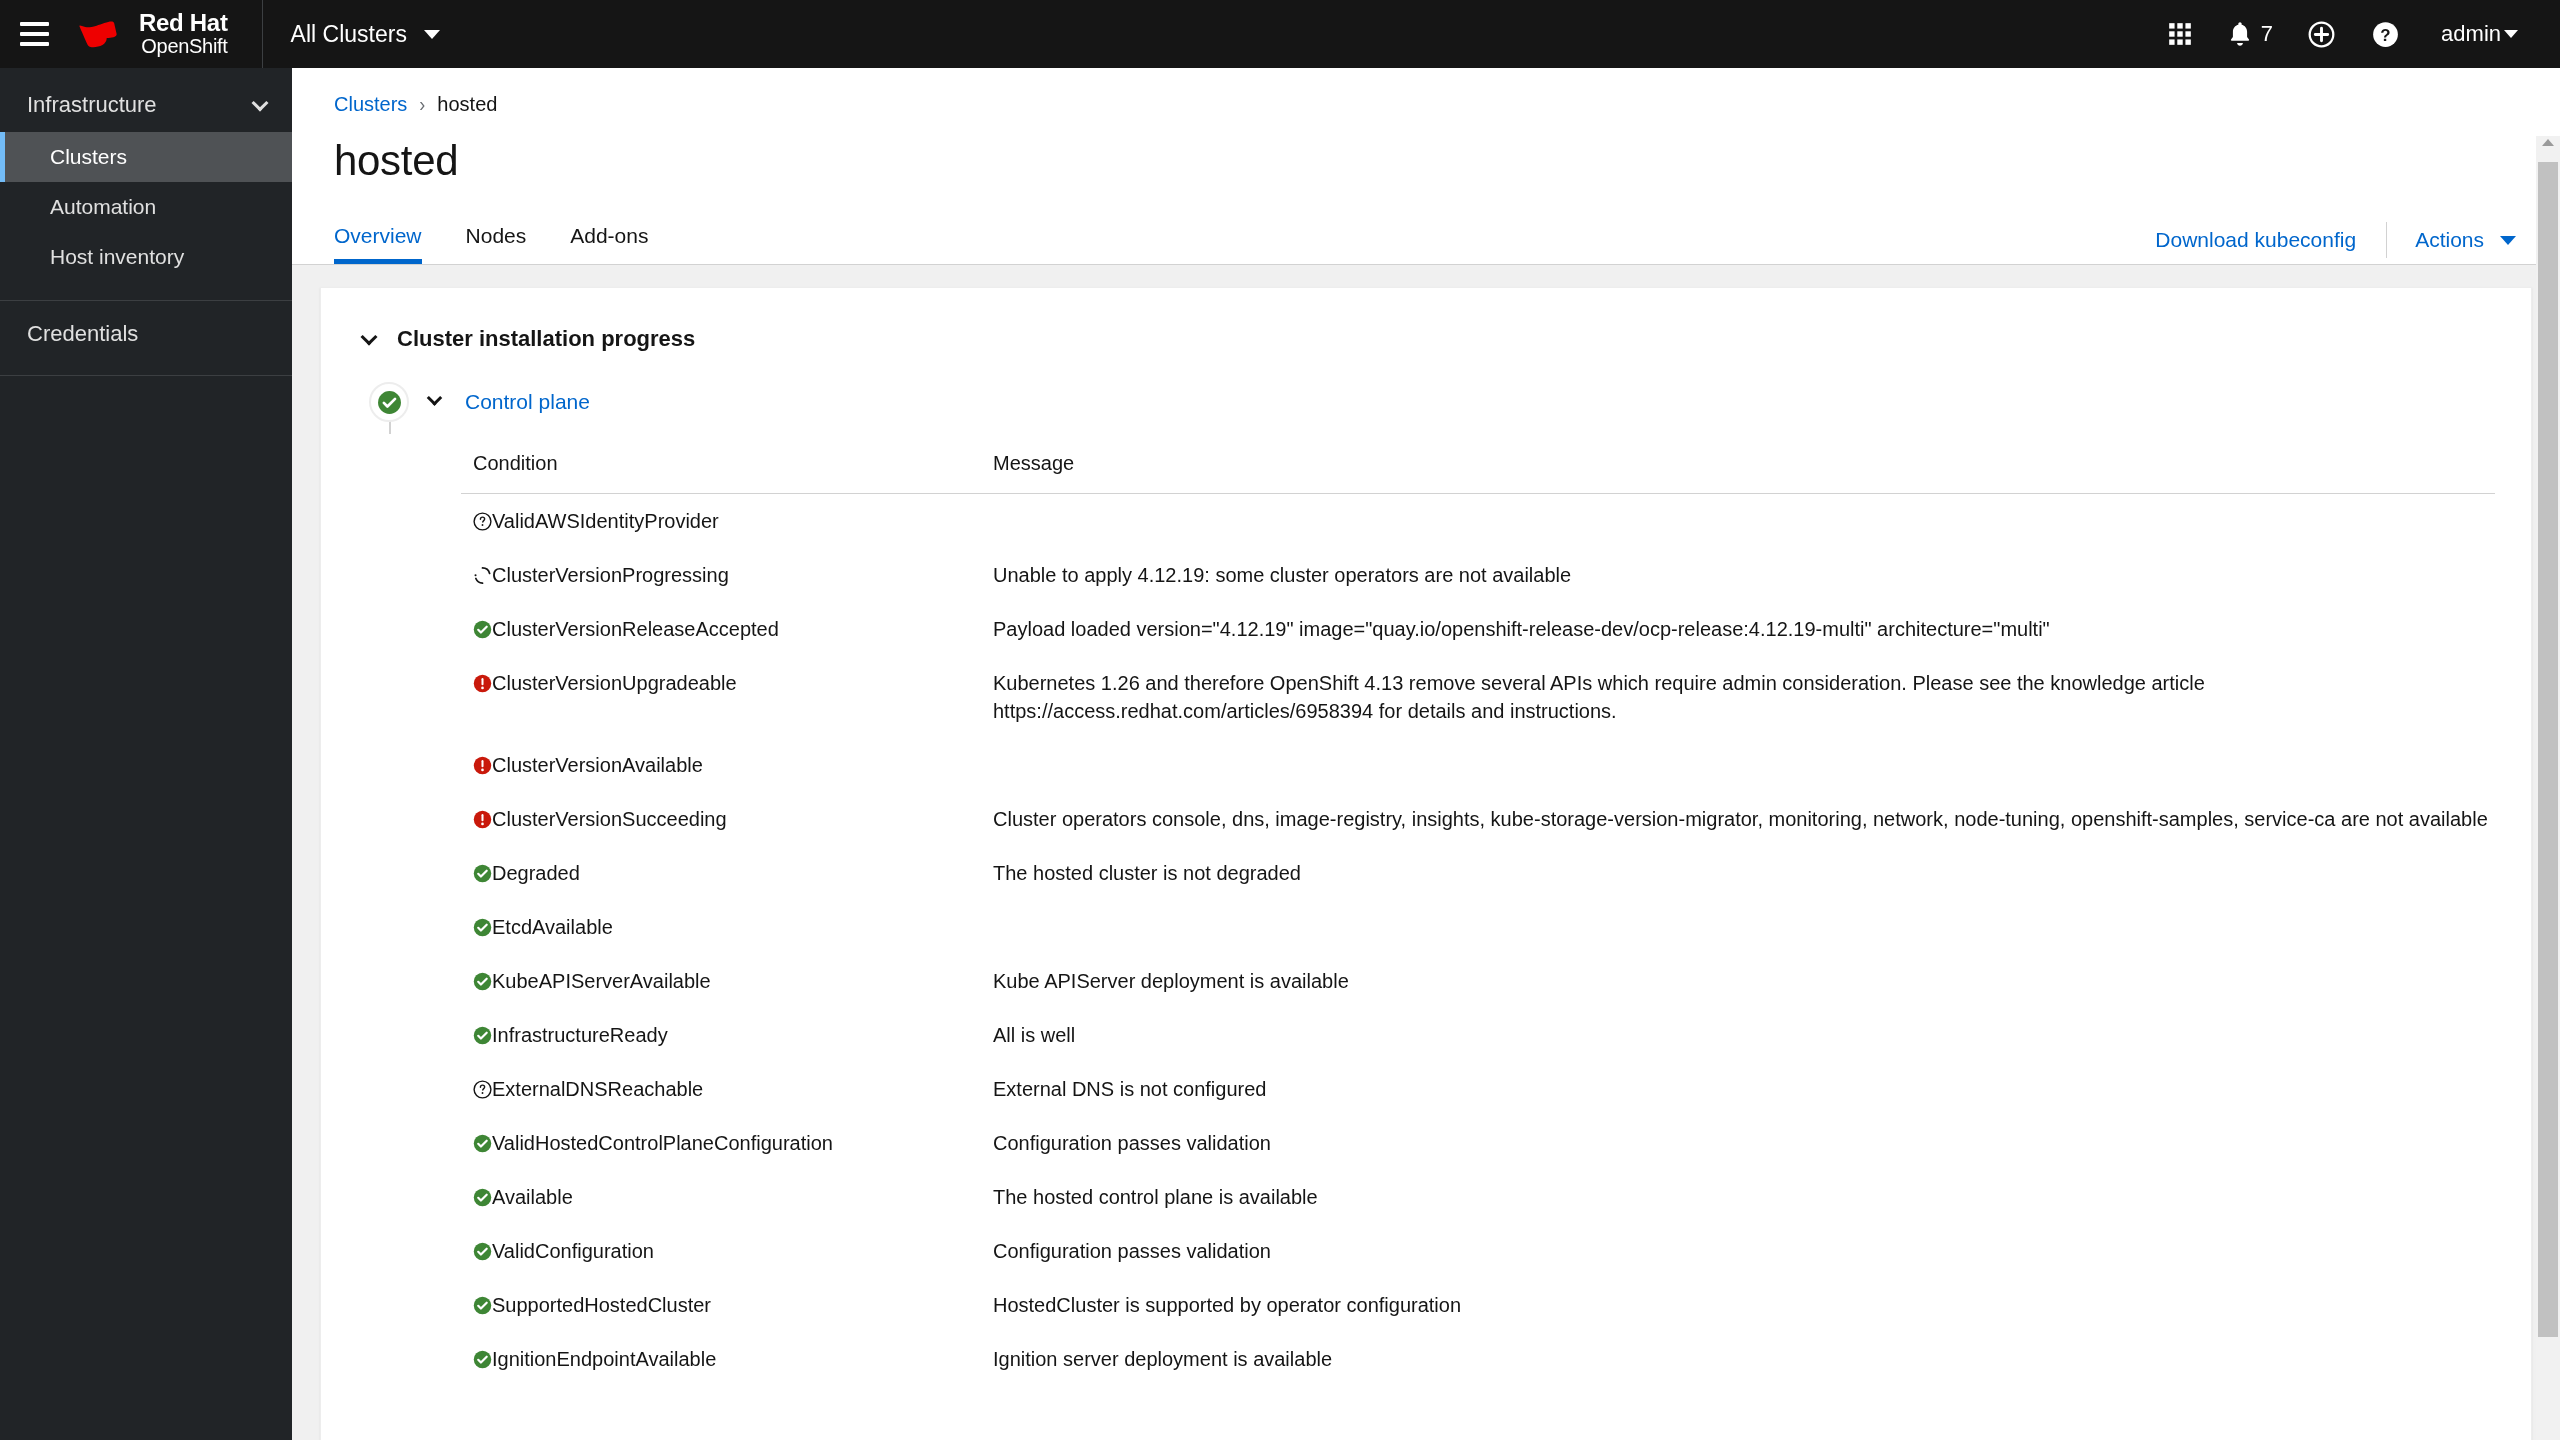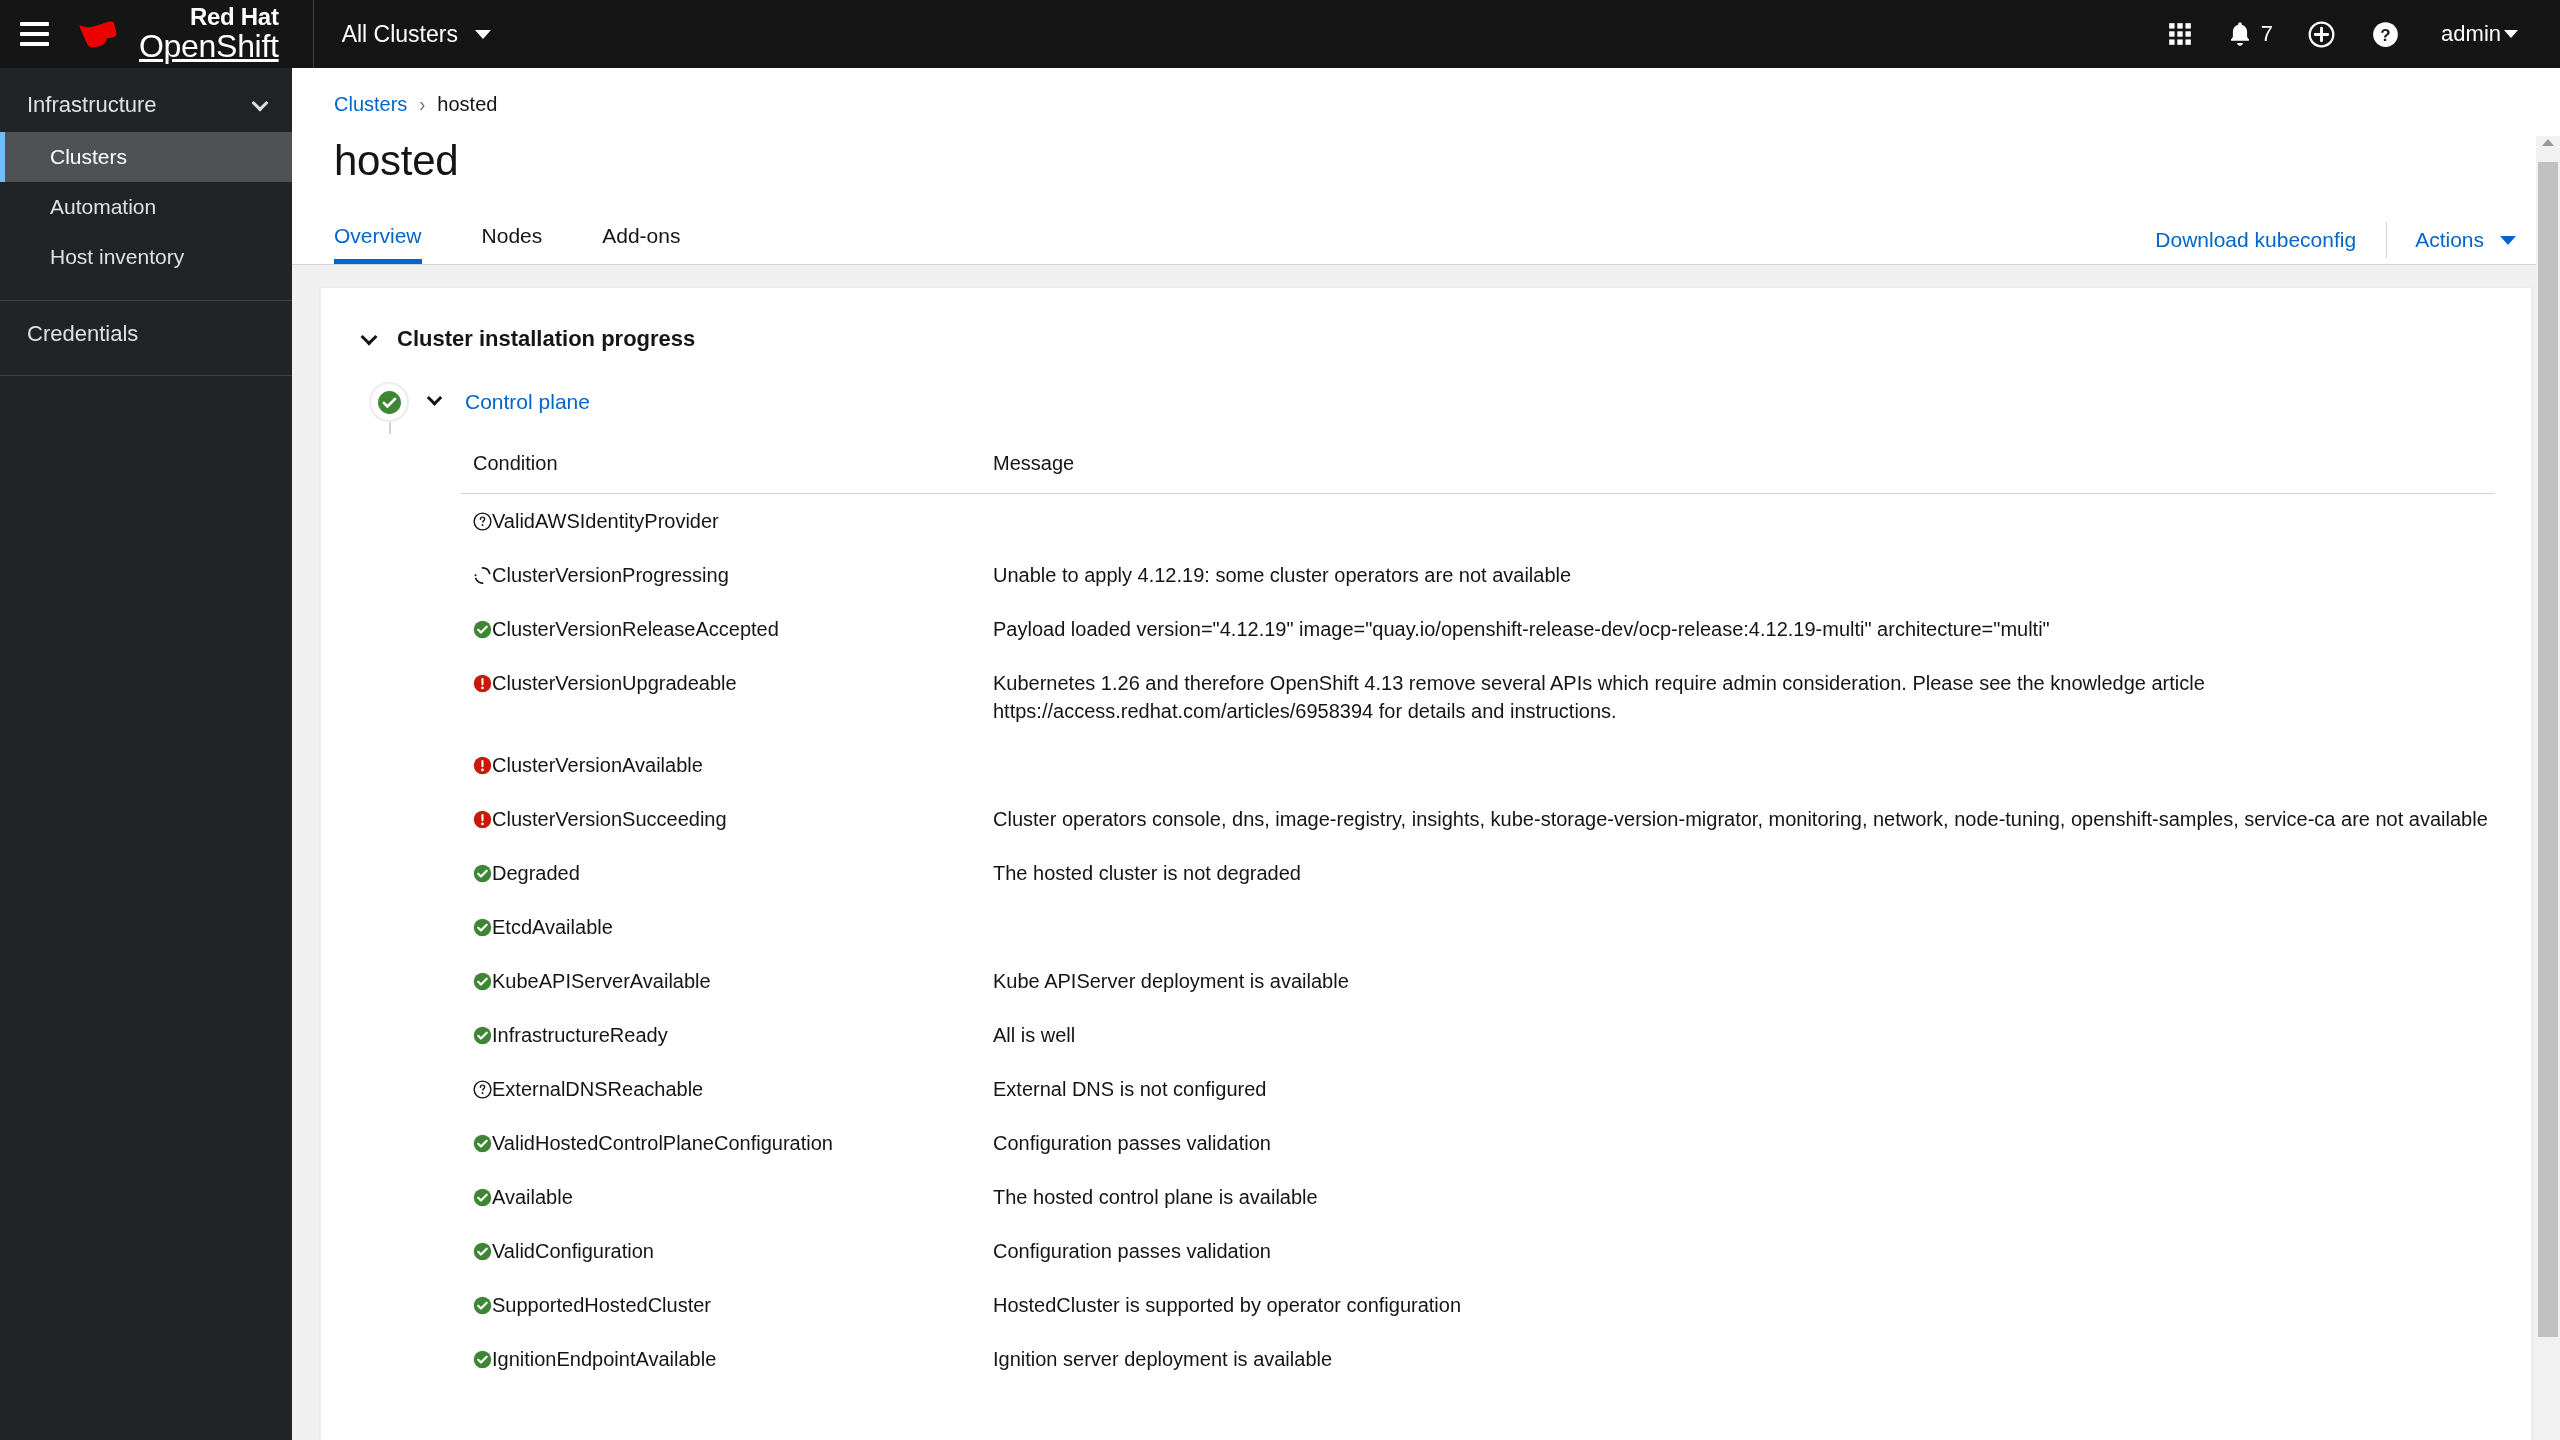--- a/index.html
+++ b/index.html
@@ -28,21 +28,21 @@
   .hamburger {
     width: 68px; height: 68px;
     display: flex; flex-direction: column; align-items: center; justify-content: center;
     gap: 6px; cursor: pointer;
   }
   .hamburger span { display: block; width: 29px; height: 4px; background: #fff; border-radius: 1px; }
   .logo { display: flex; align-items: center; padding-left: 6px; padding-right: 34px; height: 100%; text-align: right; }
   .logo-hat { width: 54px; height: 36px; margin-right: 11px; flex: none; }
   .logo-text { display: flex; flex-direction: column; line-height: 1.04; }
   .logo-text .l1 { font-size: 24px; font-weight: bold; letter-spacing: -0.3px; }
-  .logo-text .l2 { font-size: 32px; font-weight: 400; letter-spacing: -0.3px; text-decoration: underline; }
+  .logo-text .l2 { font-size: 20px; font-weight: 400; letter-spacing: -0.3px; }
   .mh-divider { width: 1px; height: 68px; background: #3c3f42; }
   .cluster-select {
     display: flex; align-items: center; gap: 17px;
     padding: 0 28px; height: 68px; cursor: pointer;
     font-size: 23px; color: #fff;
   }
   .caret-down {
     width: 0; height: 0;
     border-left: 8px solid transparent; border-right: 8px solid transparent;
     border-top: 9px solid #fff;
@@ -114,21 +114,21 @@
   .page-header { background: #fff; padding: 0 0 0 0; }
   .ph-inner { padding: 25px 40px 0 42px; position: relative; }
   .breadcrumb { display: flex; align-items: center; gap: 12px; font-size: 20px; }
   .breadcrumb a { color: #06c; text-decoration: none; cursor: pointer; }
   .bc-sep { color: #6a6e73; font-size: 18px; display: inline-block; transform: scaleY(1.1); }
   .breadcrumb .cur { color: #151515; }
   .page-title {
     font-size: 42px; font-weight: 400; letter-spacing: -0.3px;
     margin: 20px 0 0; padding: 0; line-height: 1.2;
   }
-  .tabs { display: flex; gap: 16px; margin-top: 26px; position: relative; }
+  .tabs { display: flex; gap: 0; margin-top: 26px; position: relative; }
   .tab {
     padding: 12px 22px 16px;
     font-size: 21px; color: #151515; cursor: pointer;
     position: relative;
   }
   .tab:first-child { padding-left: 0; margin-left: 0; }
   .tab.active { color: #06c; }
   .tab.active::after {
     content: ""; position: absolute; left: 0; right: 22px; bottom: 0;
     height: 5px; background: #06c;

